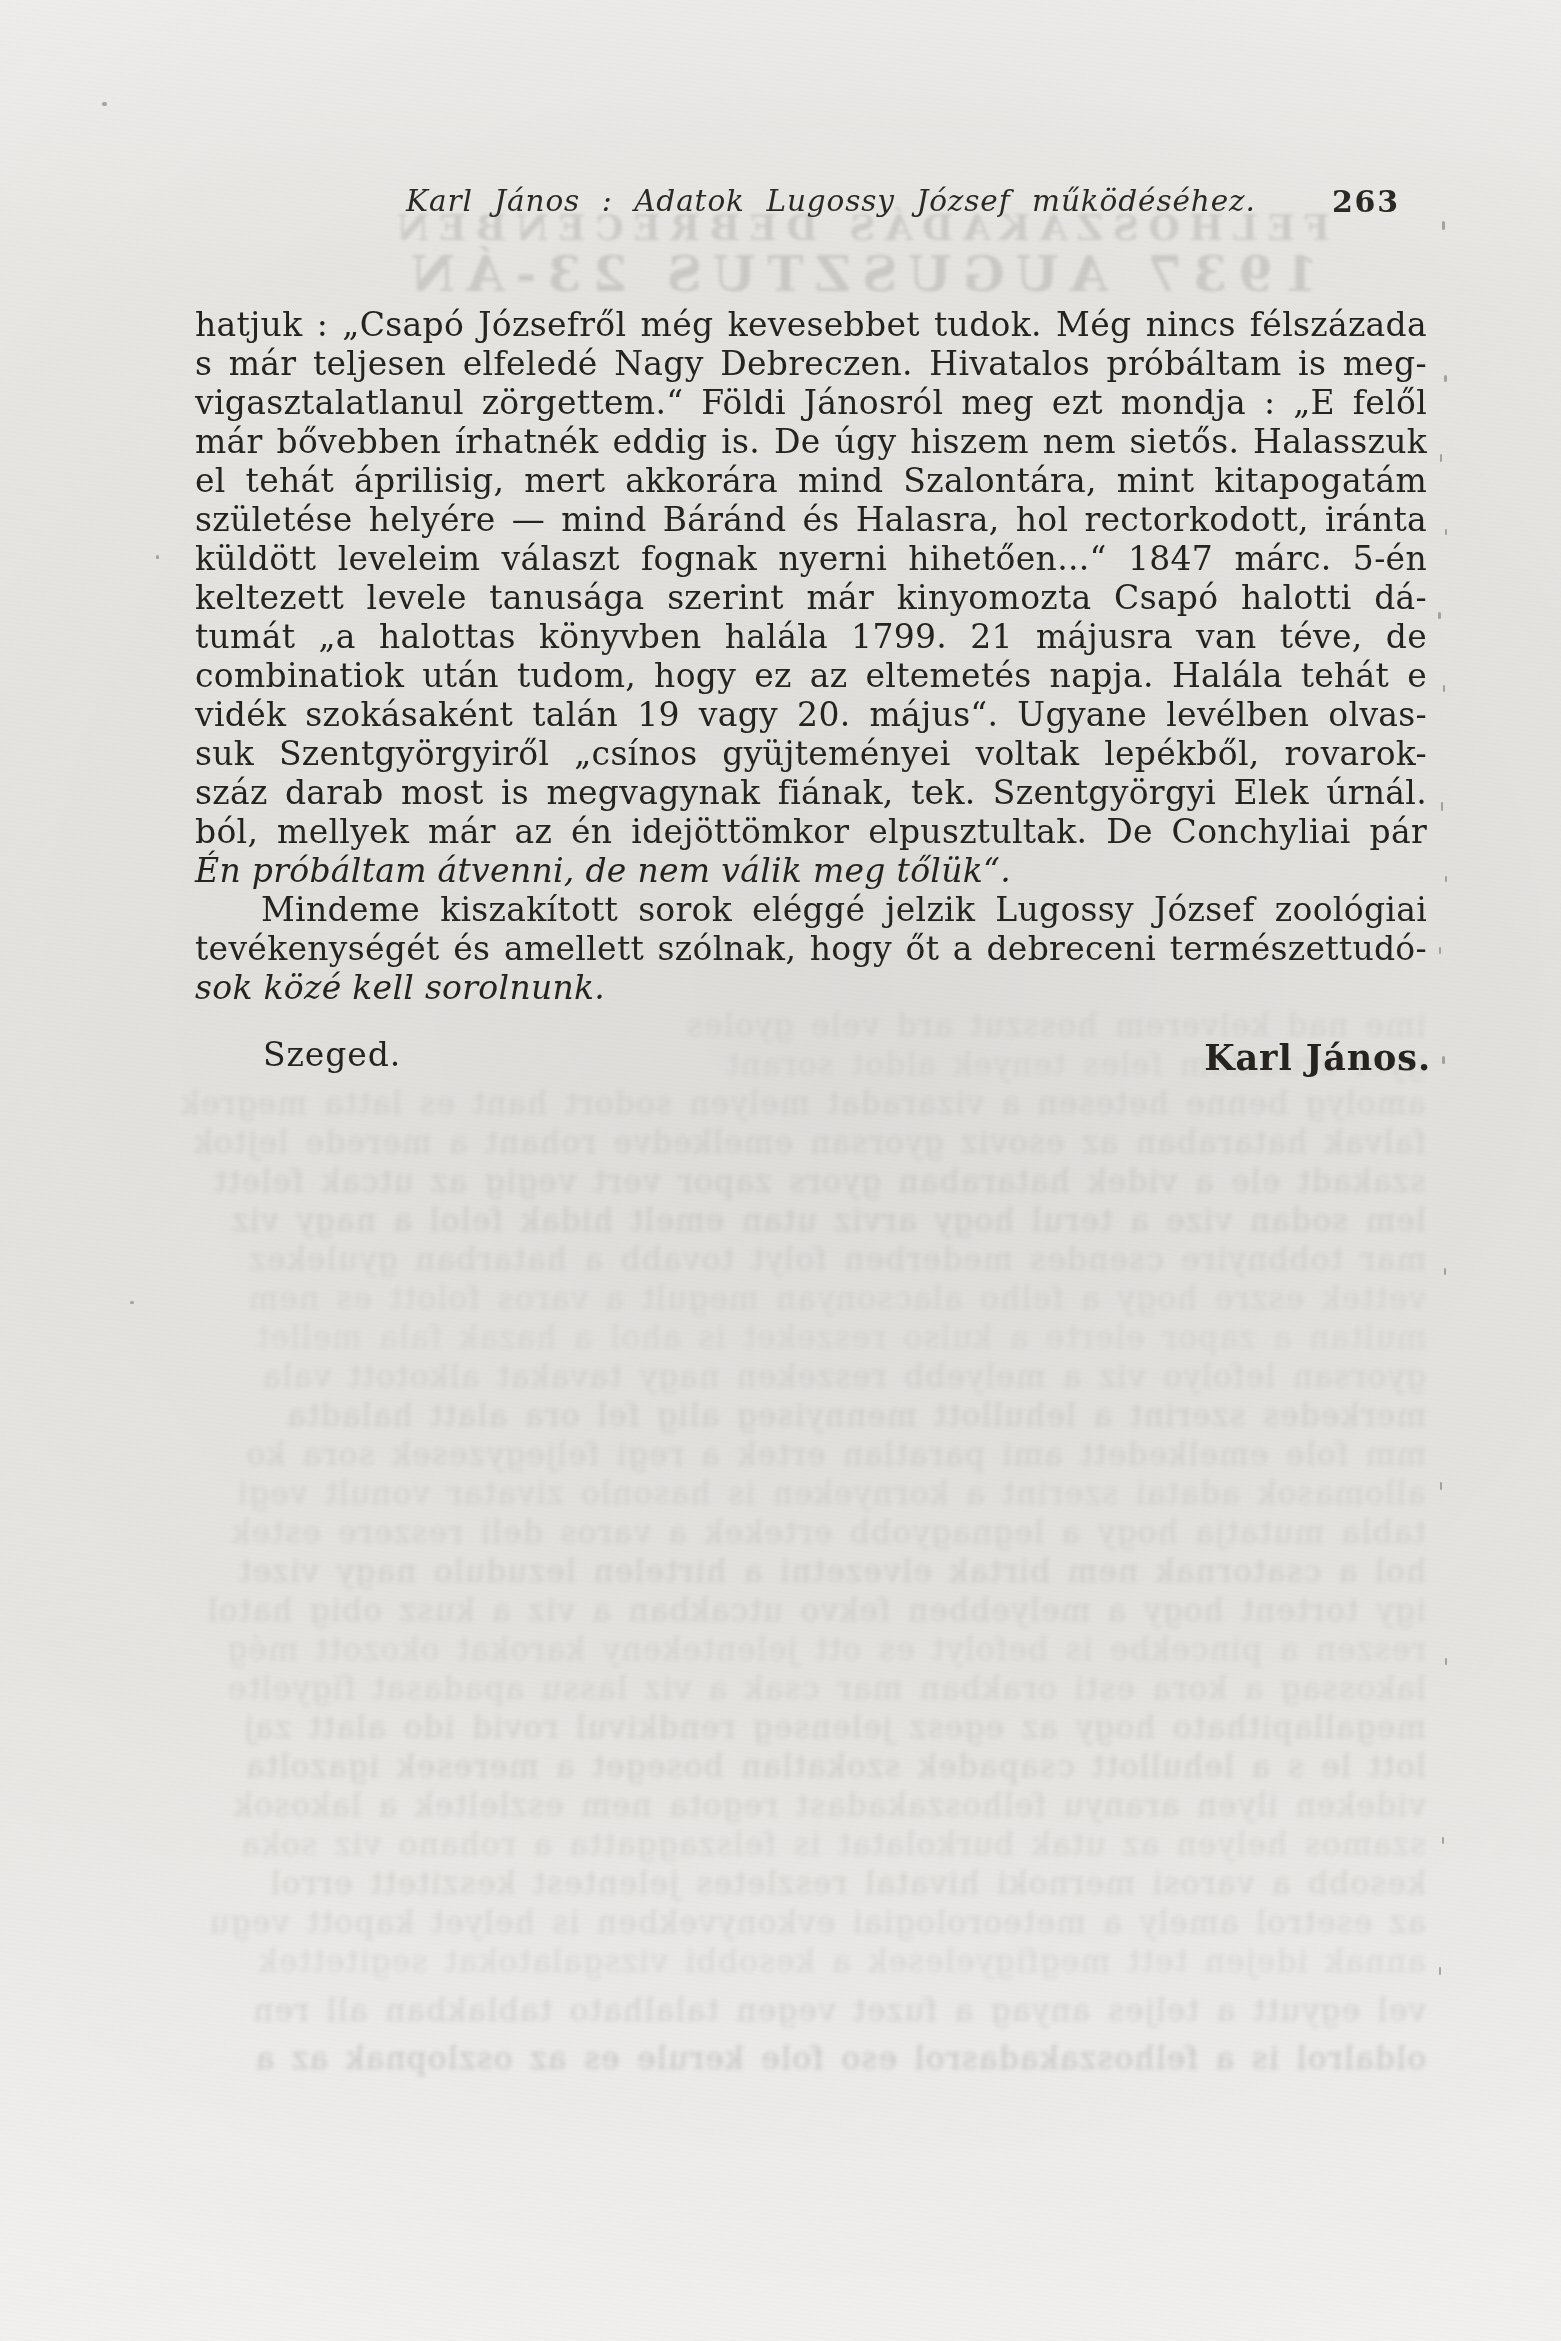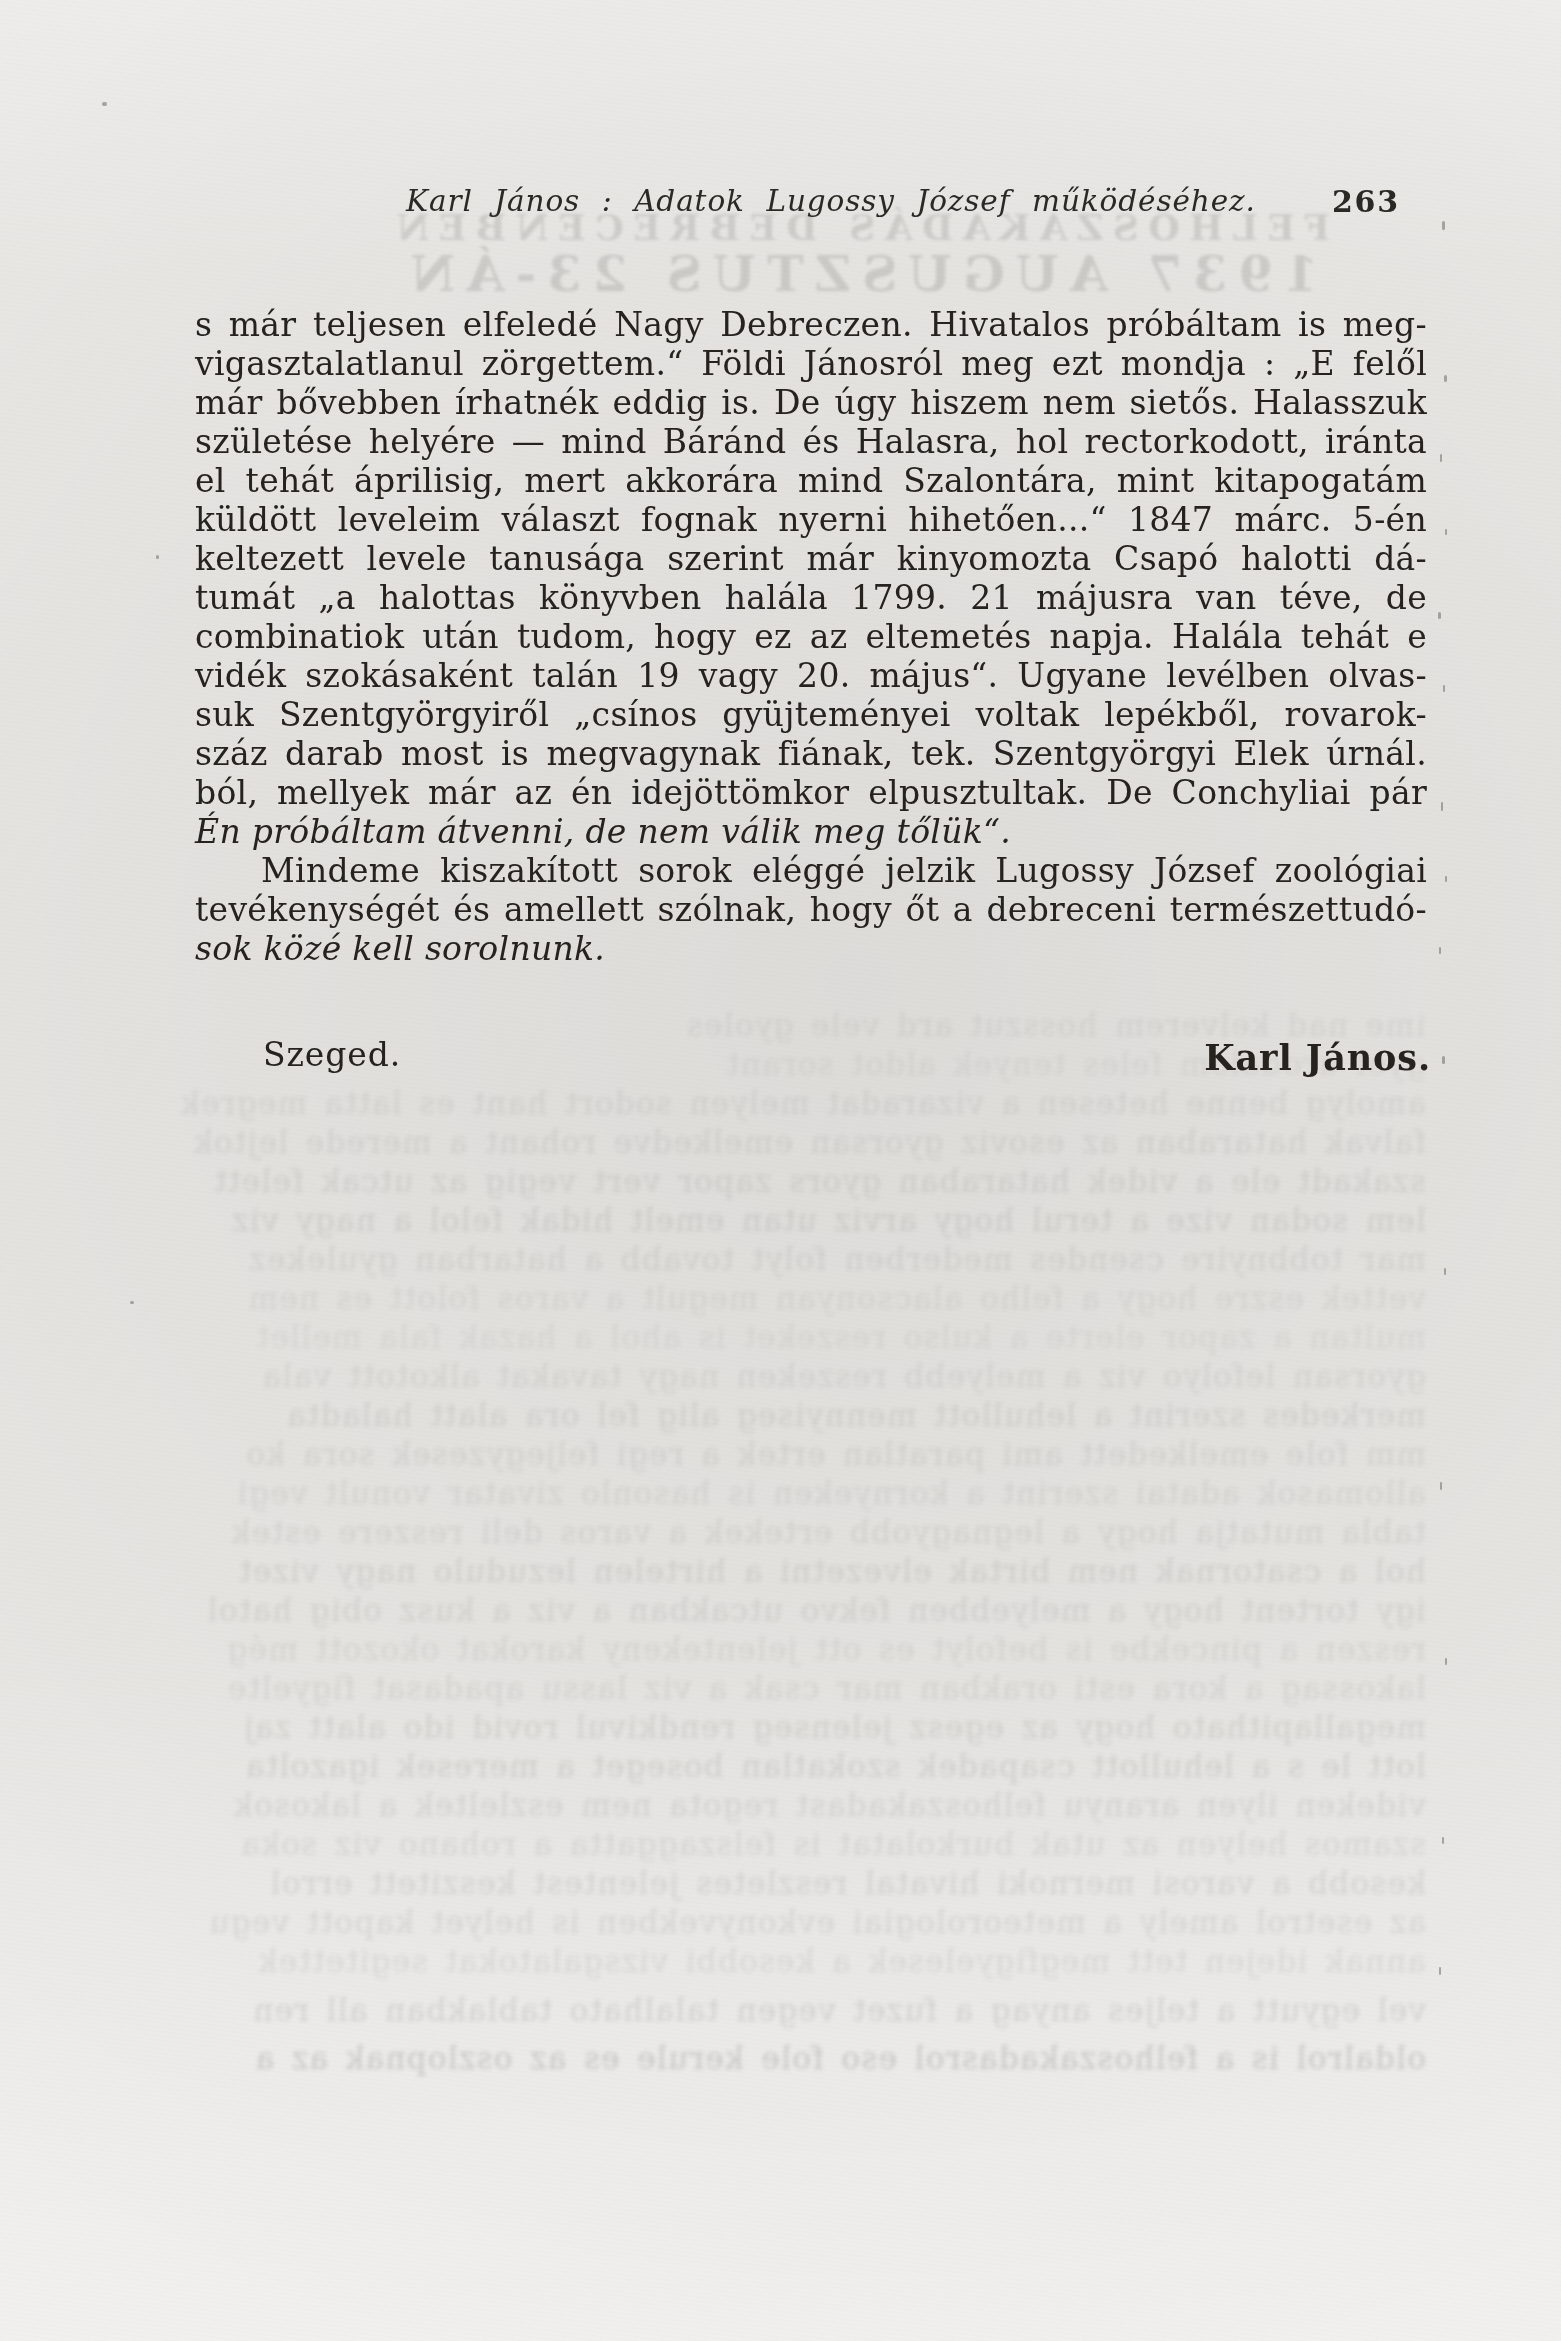--- a/index.html
+++ b/index.html
@@ -64,25 +64,26 @@
 
   <div class="running-header">
     <span class="running-title">Karl János : Adatok Lugossy József működéséhez.</span>
     <span class="page-number">263</span>
   </div>
 
   <div class="ghost-top ghost1">FELHŐSZAKADÁS DEBRECENBEN</div>
   <div class="ghost-top ghost2">1937 AUGUSZTUS 23-ÁN</div>
 
   <div class="body-text" id="body-text">
+      <div class="body-line">hatjuk : „Csapó Józsefről még kevesebbet tudok. Még nincs félszázada</div>
       <div class="body-line">s már teljesen elfeledé Nagy Debreczen. Hivatalos próbáltam is meg-</div>
       <div class="body-line">vigasztalatlanul zörgettem.“ Földi Jánosról meg ezt mondja : „E felől</div>
       <div class="body-line">már bővebben írhatnék eddig is. De úgy hiszem nem sietős. Halasszuk</div>
+      <div class="body-line">el tehát áprilisig, mert akkorára mind Szalontára, mint kitapogatám</div>
       <div class="body-line">születése helyére — mind Báránd és Halasra, hol rectorkodott, iránta</div>
-      <div class="body-line">el tehát áprilisig, mert akkorára mind Szalontára, mint kitapogatám</div>
       <div class="body-line">küldött leveleim választ fognak nyerni hihetően...“ 1847 márc. 5-én</div>
       <div class="body-line">keltezett levele tanusága szerint már kinyomozta Csapó halotti dá-</div>
       <div class="body-line">tumát „a halottas könyvben halála 1799. 21 májusra van téve, de</div>
       <div class="body-line">combinatiok után tudom, hogy ez az eltemetés napja. Halála tehát e</div>
       <div class="body-line">vidék szokásaként talán 19 vagy 20. május“. Ugyane levélben olvas-</div>
       <div class="body-line">suk Szentgyörgyiről „csínos gyüjteményei voltak lepékből, rovarok-</div>
       <div class="body-line">száz darab most is megvagynak fiának, tek. Szentgyörgyi Elek úrnál.</div>
       <div class="body-line">ból, mellyek már az én idejöttömkor elpusztultak. De Conchyliai pár</div>
       <div class="body-line last">Én próbáltam átvenni, de nem válik meg tőlük“.</div>
       <div class="body-line indent">Mindeme kiszakított sorok eléggé jelzik Lugossy József zoológiai</div>

